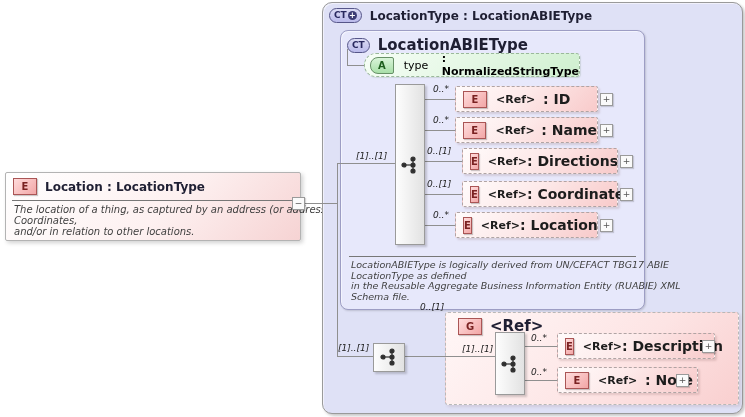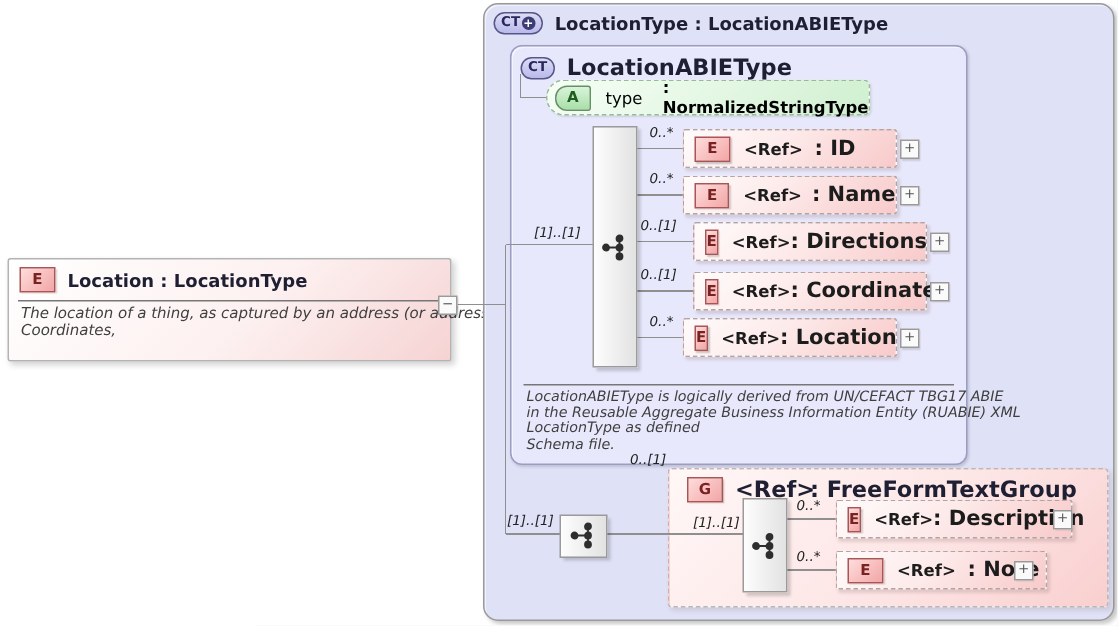--- a/index.html
+++ b/index.html
@@ -69,20 +69,21 @@
 
   <div class="abs locbox">
     <div class="hdr" style="padding:5px 0 0 7px;">
       <span class="e-icon">E</span>
       <span class="title">Location : LocationType</span>
     </div>
     <div class="abs divline" style="left:6px;right:6px;top:27px;"></div>
     <div class="abs anno" style="left:8px;top:31px;font-size:10px;line-height:11px;">
       <div>The location of a thing, as captured by an address (or addresses), GPS</div>
       <div>Coordinates,</div>
+      <div>and/or in relation to other locations.</div>
     </div>
   </div>
 
   <div class="abs outerbox">
     <div class="hdr" style="padding:5px 0 0 6px;">
       <span class="ct-badge">
           <span>CT</span>
           <span class="plus-circle">+</span>
         </span>
       <span class="title">LocationType : LocationABIEType</span>
@@ -92,31 +93,30 @@
   <div class="abs innerbox">
     <div class="hdr" style="padding:5px 0 0 6px;">
       <span class="ct-badge">
           <span>CT</span>
         </span>
       <span class="title sm">LocationABIEType</span>
     </div>
     <div class="abs divline" style="left:8px;right:8px;top:225px;"></div>
     <div class="abs anno" style="left:10px;top:229px;">
       <div>LocationABIEType is logically derived from UN/CEFACT TBG17 ABIE</div>
+      <div>LocationType as defined</div>
       <div>in the Reusable Aggregate Business Information Entity (RUABIE) XML</div>
-      <div>LocationType as defined</div>
       <div>Schema file.</div>
     </div>
   </div>
 
   <div class="abs groupbox">
     <div class="hdr" style="padding:4px 0 0 12px;">
       <span class="e-icon">G</span>
       <span class="title sm" style="width:42px;">&lt;Ref&gt;</span>
-      <span class="title sm">: FreeFormTextGroup</span>
     </div>
   </div>
 
   <svg class="abs wires" width="745" height="417" viewBox="0 0 745 417">
     <g stroke="#8f8f8f" stroke-width="1" fill="none" shape-rendering="crispEdges">
       <path d="M304 203 H337"></path>
       <path d="M337 163 V356"></path>
       <path d="M337 163 H395"></path>
       <path d="M337 356 H373"></path>
       <path d="M403 356 H495"></path>

